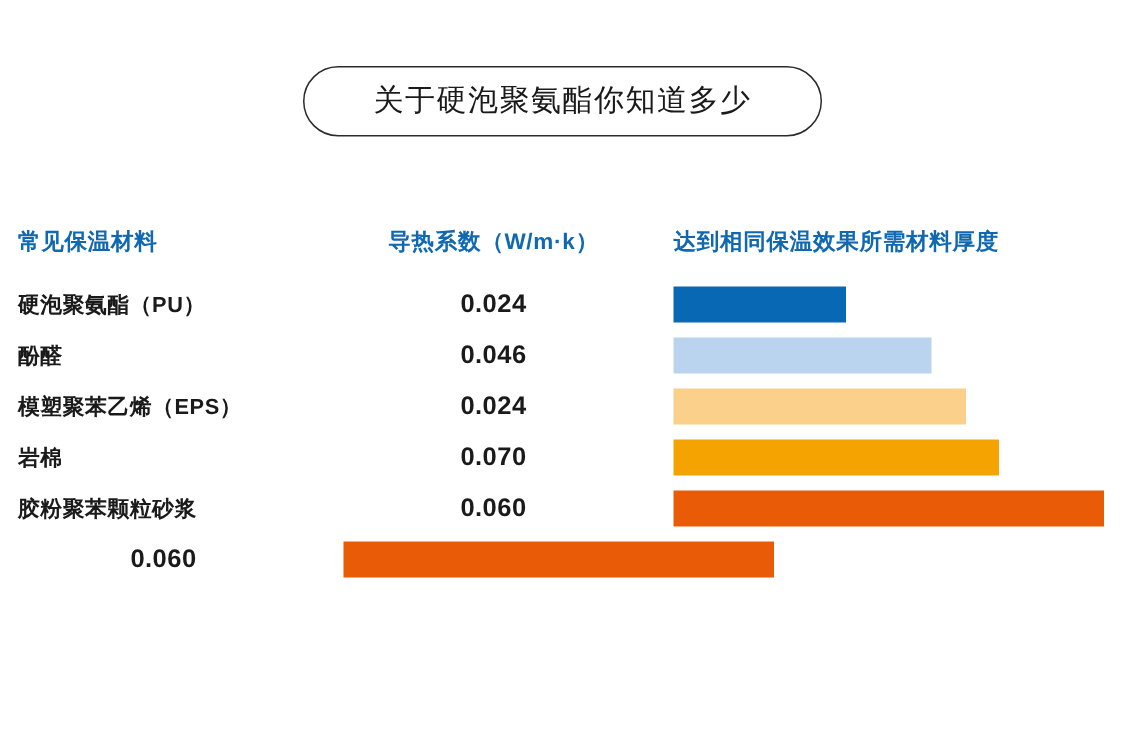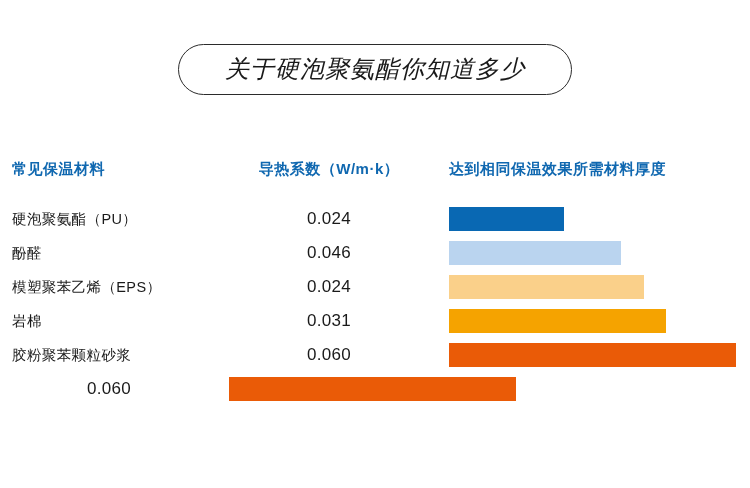--- a/index.html
+++ b/index.html
@@ -21,55 +21,54 @@
     display: flex;
     justify-content: center;
     position: absolute;
     top: 44px;
     left: 0;
   }
   .title-pill {
     border: 1.5px solid #2b2b2b;
     border-radius: 28px;
     padding: 12px 46px 13px 46px;
-    font-size: 24px;
+    font-size: 20px;
     color: #1a1a1a;
     letter-spacing: 1px;
     line-height: 1;
     white-space: nowrap;
     background: #ffffff;
-    font-style: italic;
   }
 
   
   .table {
     position: absolute;
     top: 152px;
     left: 0;
     width: 750px;
   }
   .head-row {
     display: flex;
-    align-items: center;
+    align-items: flex-start;
     height: 34px;
   }
   .col-name   { width: 220px; padding-left: 12px; box-sizing: border-box; }
   .col-value  { width: 218px; text-align: center; box-sizing: border-box; }
   .col-bar    { width: 312px; box-sizing: border-box; padding-left: 11px; }
 
   .head-cell {
     font-size: 15px;
     font-weight: bold;
     color: #1068b0;
     letter-spacing: 0.5px;
     white-space: nowrap;
   }
 
   .rows {
-    margin-top: 16px;
+    font-weight: bold;
   }
   .data-row {
     display: flex;
     align-items: center;
     height: 34px;
   }
   .cell-name {
     font-size: 14.5px;
     color: #1a1a1a;
     letter-spacing: 0.4px;
@@ -134,21 +133,21 @@
         <div class="col-name"><span class="cell-name">模塑聚苯乙烯（EPS）</span></div>
         <div class="col-value"><span class="cell-value">0.024</span></div>
         <div class="col-bar">
           <div class="bar-track">
             <div class="bar" style="width: 195px; background: rgb(250, 208, 138);"></div>
           </div>
         </div>
       </div>
       <div class="data-row">
         <div class="col-name"><span class="cell-name">岩棉</span></div>
-        <div class="col-value"><span class="cell-value">0.031</span></div>
+        <div class="col-value"><span class="cell-value">0.070</span></div>
         <div class="col-bar">
           <div class="bar-track">
             <div class="bar" style="width: 217px; background: rgb(245, 163, 0);"></div>
           </div>
         </div>
       </div>
       <div class="data-row">
         <div class="col-name"><span class="cell-name">胶粉聚苯颗粒砂浆</span></div>
         <div class="col-value"><span class="cell-value">0.060</span></div>
         <div class="col-bar">

